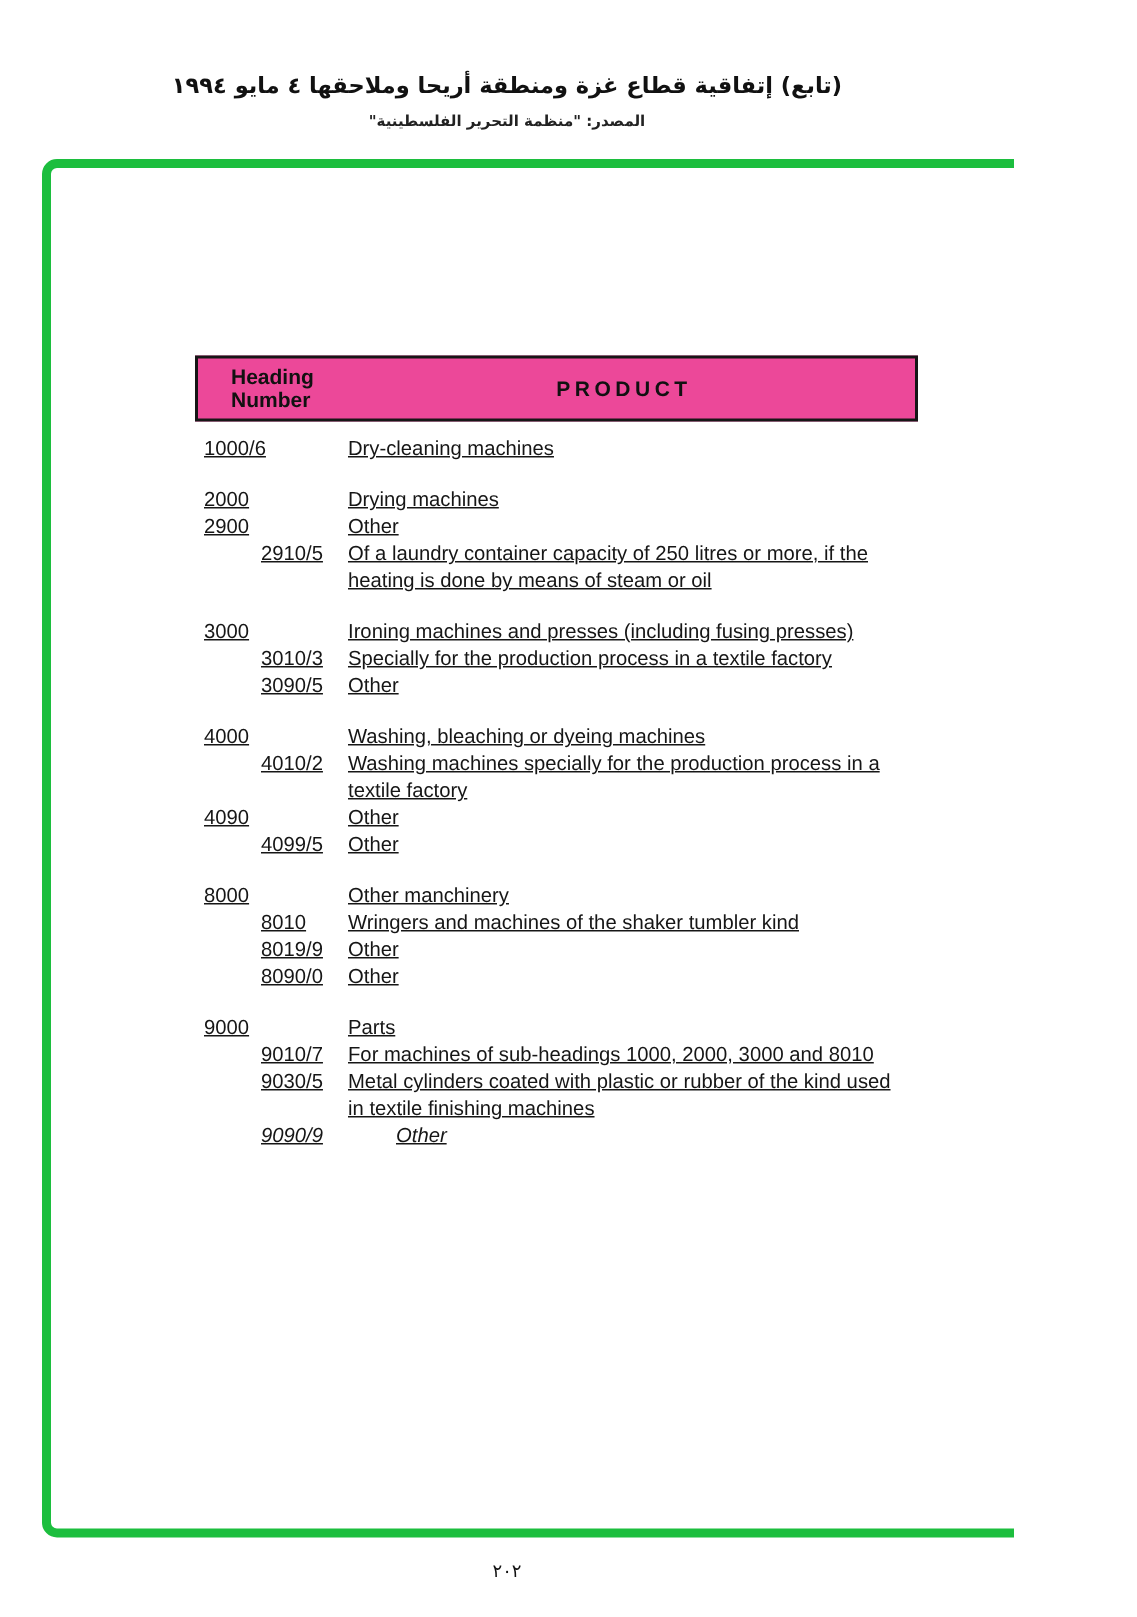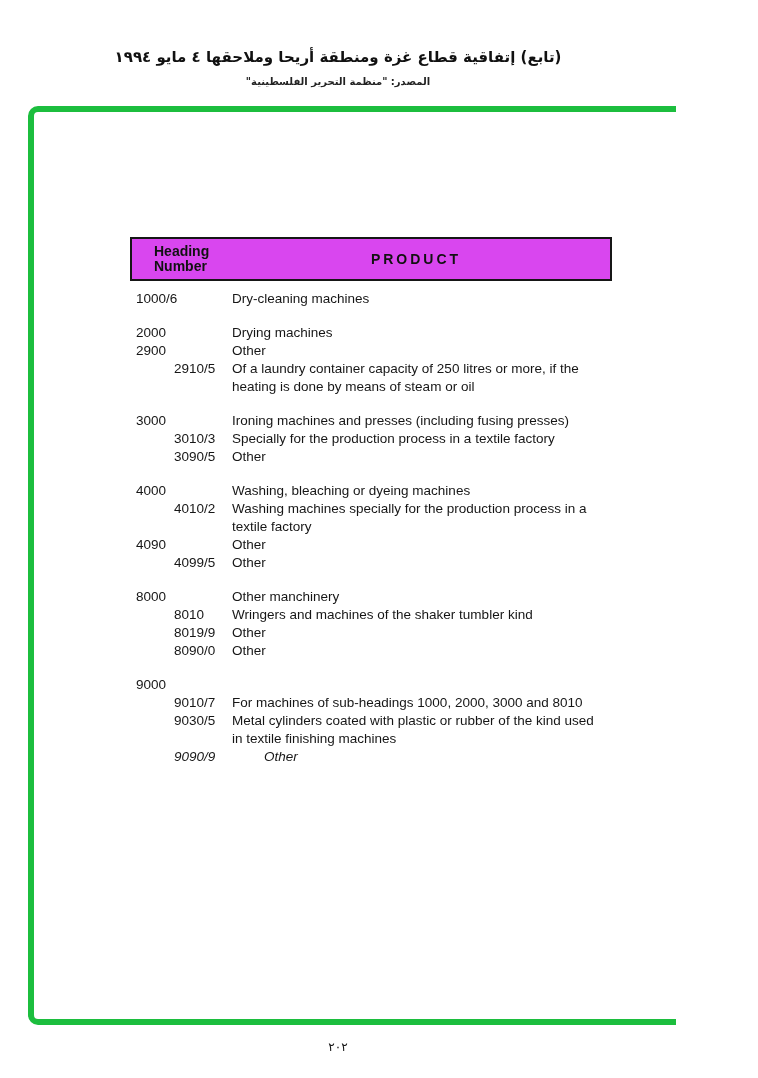--- a/index.html
+++ b/index.html
@@ -51,21 +51,21 @@
   .table-header {
     position: absolute;
     left: 130px;
     top: 237px;
     width: 482px;
     height: 44px;
     box-sizing: border-box;
     border: 2px solid #161616;
     display: flex;
     align-items: stretch;
-    background: #d946ef;
+    background: #ec4899;
   }
   .heading-col {
     width: 160px;
     box-sizing: border-box;
     padding-left: 22px;
     display: flex;
     align-items: center;
     font-weight: bold;
     font-size: 14px;
     line-height: 15px;
@@ -85,21 +85,21 @@
     color: #111;
   }
   .table-body {
     position: absolute;
     left: 130px;
     top: 290px;
     width: 494px;
     font-size: 13.5px;
     color: #161616;
   }
-  .group { margin-bottom: 16px; }
+  .group { margin-bottom: 16px; text-decoration: underline; }
   .row { display: flex; align-items: flex-start; }
   .num {
     width: 94px;
     box-sizing: border-box;
     padding-left: 6px;
     flex-shrink: 0;
     line-height: 18px;
     white-space: nowrap;
   }
   .num.l2 { padding-left: 44px; }
@@ -210,20 +210,21 @@
           <span class="desc">Other</span>
         </div>
         <div class="row">
           <span class="num l2">8090/0</span>
           <span class="desc">Other</span>
         </div>
       </div>
       <div class="group">
         <div class="row">
           <span class="num">9000</span>
+          <span class="desc">Parts</span>
         </div>
         <div class="row">
           <span class="num l2">9010/7</span>
           <span class="desc">For machines of sub-headings 1000, 2000, 3000 and 8010</span>
         </div>
         <div class="row">
           <span class="num l2">9030/5</span>
           <span class="desc">Metal cylinders coated with plastic or rubber of the kind used
 in textile finishing machines</span>
         </div>

